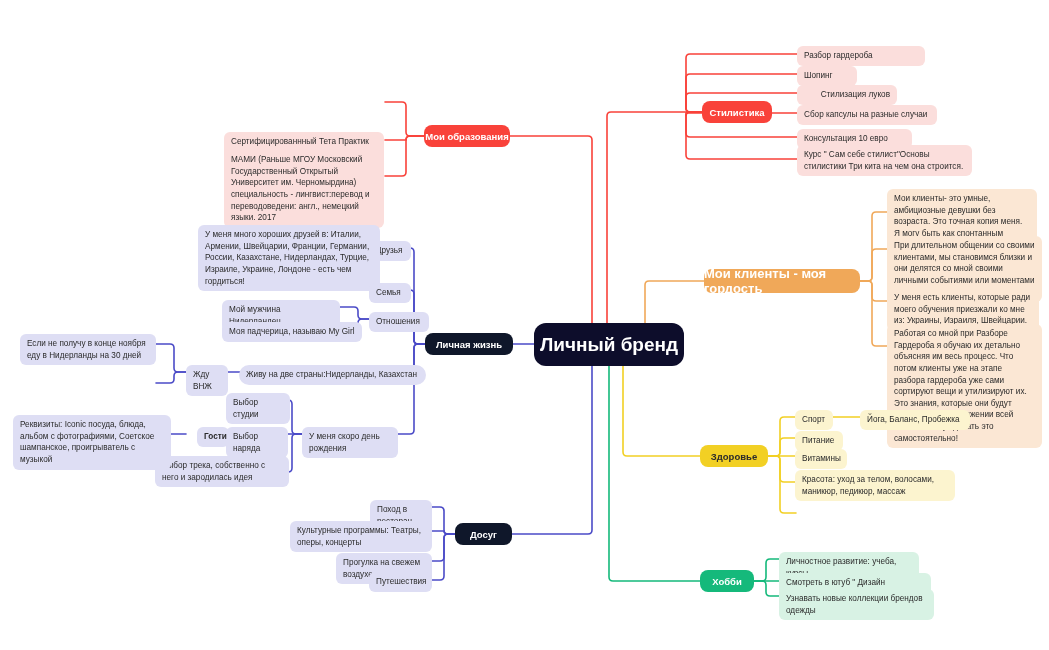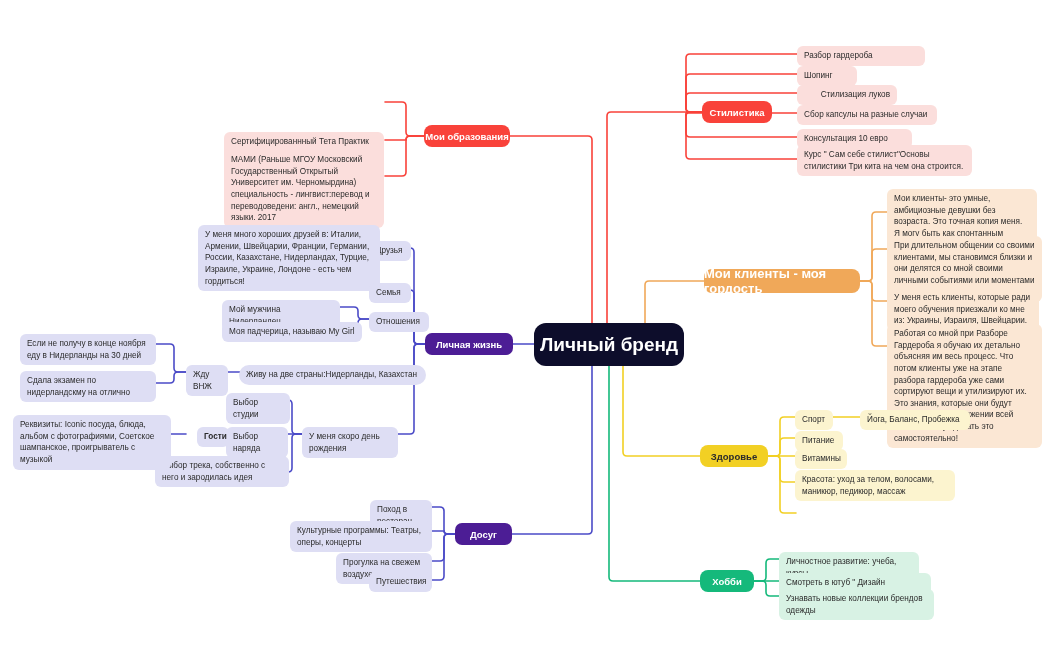--- a/index.html
+++ b/index.html
@@ -27,21 +27,21 @@
   
   .red-b{background:#f9423a;}
   .red-l{background:#fbdedc;color:#2b2b2b;}
   .orange-b{background:#f0a košice;}
   .orange-b{background:#f0a859;}
   .orange-l{background:#fbe7d4;color:#2b2b2b;}
   .yellow-b{background:#f2d024;color:#2b2b2b!important;}
   .yellow-l{background:#fcf4cf;color:#2b2b2b;}
   .green-b{background:#15b97b;}
   .green-l{background:#d8f2e4;color:#2b2b2b;}
-  .blue-b{background:#4c1d95;border-radius:7px;}
+  .blue-b{background:#0f172a;}
   .blue-l{background:#dedef4;color:#2b2b2b;}
 </style>
 </head>
 <body>
 
 <div id="canvas">
 
   <svg id="wires">
     <g fill="none" stroke-width="1.6" stroke-linecap="round">
 
@@ -157,21 +157,20 @@
 
   <div class="node leaf blue-l" style="left:369px;top:283px;width:42px;">Семья</div>
 
   <div class="node leaf blue-l" style="left:369px;top:312px;width:60px;">Отношения</div>
   <div class="node leaf blue-l" style="left:222px;top:300px;width:118px;">Мой мужчина Нидерландец</div>
   <div class="node leaf blue-l" style="left:222px;top:322px;width:140px;">Моя падчерица, называю My Girl</div>
 
   <div class="node leaf blue-l" style="left:239px;top:365px;width:187px;border-radius:14px;">Живу на две страны:Нидерланды, Казахстан</div>
   <div class="node leaf blue-l" style="left:186px;top:365px;width:42px;">Жду ВНЖ</div>
   <div class="node leaf blue-l" style="left:20px;top:334px;width:136px;">Если не получу в конце ноября еду в Нидерланды на 30 дней</div>
-  <div class="node leaf blue-l" style="left:20px;top:371px;width:136px;">Сдала экзамен по нидерландскму на отлично</div>
 
   <div class="node leaf blue-l" style="left:302px;top:427px;width:96px;">У меня скоро день рождения</div>
   <div class="node leaf blue-l" style="left:226px;top:393px;width:64px;">Выбор студии</div>
   <div class="node leaf blue-l" style="left:226px;top:427px;width:62px;">Выбор наряда</div>
   <div class="node leaf blue-l" style="left:155px;top:456px;width:134px;">Выбор трека, собственно с него и зародилась идея</div>
   <div class="node leaf blue-l" style="left:197px;top:427px;width:32px;font-weight:bold;">Гости</div>
   <div class="node leaf blue-l" style="left:13px;top:415px;width:158px;">Реквизиты: Iconic посуда, блюда, альбом с фотографиями, Соетское шампанское, проигрыватель с музыкой</div>
 
   <div class="node branch blue-b" style="left:455px;top:523px;width:57px;height:22px;font-size:9.5px;">Досуг</div>
   <div class="node leaf blue-l" style="left:370px;top:500px;width:62px;">Поход в ресторан</div>

